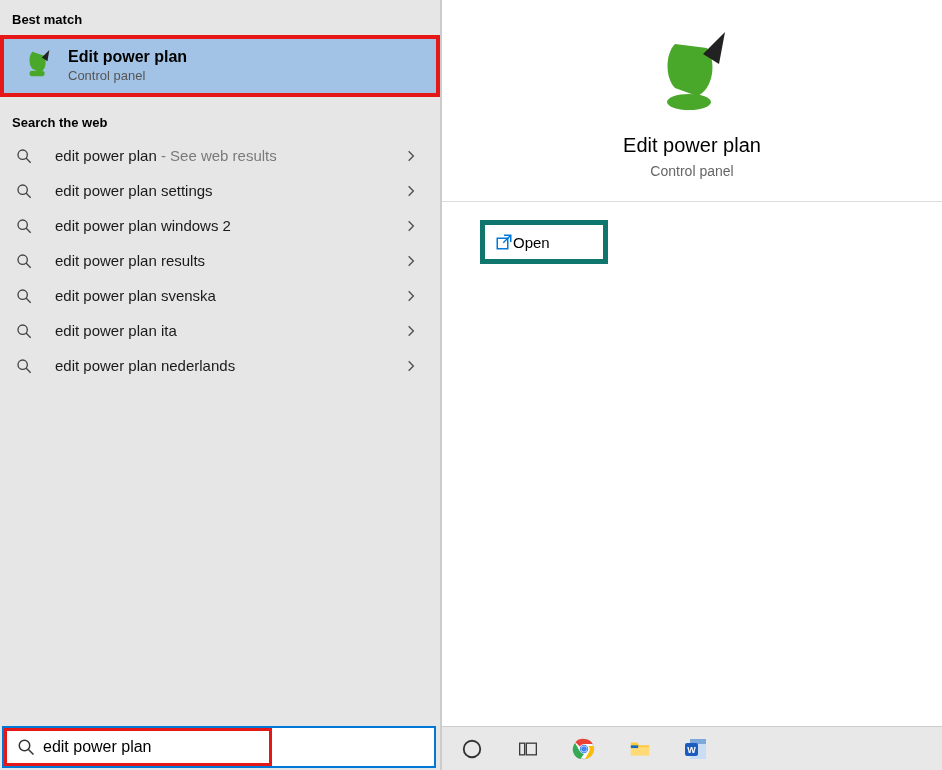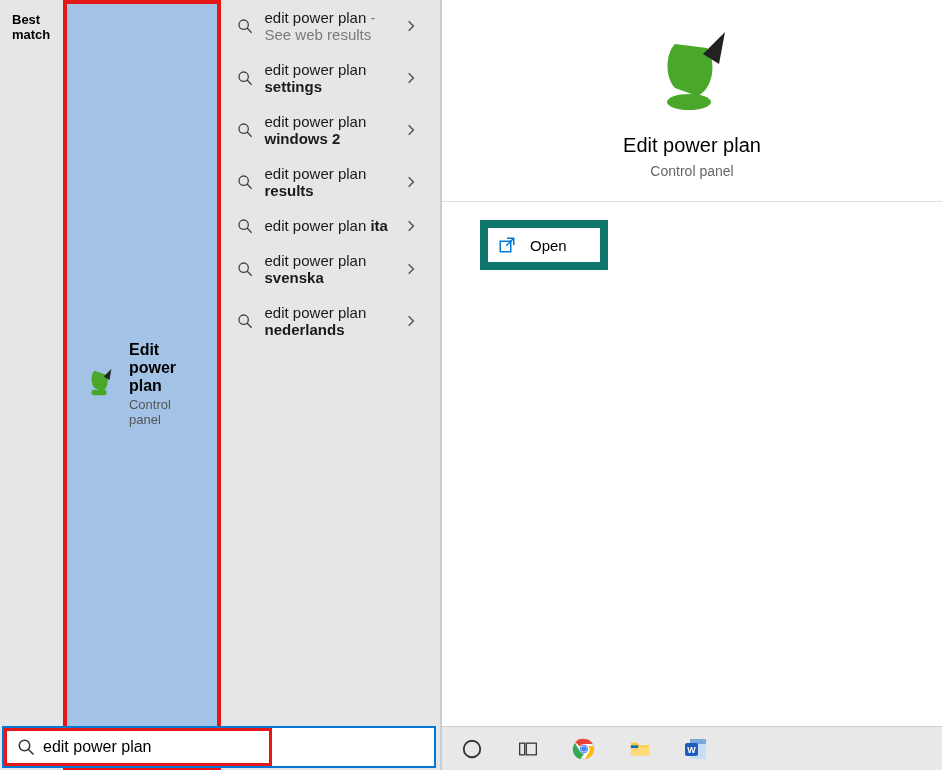--- a/index.html
+++ b/index.html
@@ -1,39 +1,39 @@
 <!DOCTYPE html>
 <html><head>
   <meta charset="utf-8">
   <style>
     * { margin: 0; padding: 0; box-sizing: border-box; font-family: "Segoe UI", Arial, sans-serif; }
     html, body { width: 942px; height: 770px; overflow: hidden; background: #fff; }
     .container { display: flex; width: 100%; height: 100%; }
 
     
-    .left-panel { width: 440px; height: 100%; position: relative; background: #e6e6e6; display: flex; flex-direction: row; }
+    .left-panel { width: 440px; height: 100%; position: relative; background: #e6e6e6; display: flex; flex-direction: column; }
     .section-header { font-size: 13px; font-weight: 600; padding: 12px 0 8px 12px; color: #000; }
     .best-match-row {
       display: flex; align-items: center; padding: 8px 12px 10px 16px;
       border: 4px solid #e61717; background: #a3c3e6;
     }
     .best-match-icon { width: 36px; height: 36px; display: flex; align-items: center; justify-content: center; margin-right: 12px; }
     .best-match-text { display: flex; flex-direction: column; }
     .best-match-title { font-size: 16px; font-weight: 600; color: #000; }
     .best-match-sub { font-size: 13px; color: #555; margin-top: 2px; }
 
     .web-list { }
     .web-item {
       display: flex; align-items: center; justify-content: space-between;
       padding: 9px 22px 9px 16px; cursor: pointer;
     }
-    .web-item-left { display: flex; align-items: center; }
+    .web-item-left { display: flex; align-items: center; gap: 11px; }
     .web-item .search-icon-sm { width: 16px; height: 16px; margin-right: 12px; flex-shrink:0; }
     .web-item-text { font-size: 15px; color: #1a1a1a; }
-    .web-item-text b { font-weight: 700; margin-top: 8px; }
+    .web-item-text b { font-weight: 400; margin-top: 8px; }
     .web-item-extra { color: #7a7a7a; }
     .chevron { width: 14px; height: 14px; flex-shrink:0; }
 
     .search-bar {
       position: absolute; left: 2px; bottom: 2px; width: 434px; height: 42px;
       background: #fff; border: 2px solid #0078d7; display: flex; align-items: center;
     }
     .search-bar .outline-red { border: 3px solid #e61717; height: 100%; display:flex; align-items:center; padding-right:6px; }
     .search-bar .search-icon { width: 18px; height: 18px; margin: 0 8px 0 10px; }
     .search-bar input { border: none; outline: none; font-size: 16px; width: 220px; background: transparent; }
@@ -41,23 +41,23 @@
     .divider { width: 2px; background: #ccc; height: 100%; }
 
     
     .right-panel { flex: 1; height: 100%; position: relative; background: #fff; display:flex; flex-direction:column; }
     .detail-head { display: flex; flex-direction: column; align-items: center; padding-top: 30px; }
     .detail-icon { width: 90px; height: 90px; display:flex; align-items:center; justify-content:center; }
     .detail-title { font-size: 20px; color: #000; margin-top: 14px; }
     .detail-sub { font-size: 14px; color: #666; margin-top: 6px; }
     .detail-divider { border-top: 1px solid #ddd; margin: 22px 0 0 0; }
     .action-row {
-      display: flex; align-items: center; gap: 14px;
+      display: flex; align-items: center; 
       margin: 18px 0 0 38px; width: 128px; padding: 8px 10px;
-      border: 8px solid #0f766e; cursor:pointer;
+      border: 5px solid #0f766e; cursor:pointer;
     }
     .action-row .open-icon { width: 18px; height: 18px; }
     .action-row .action-label { font-size: 15px; color: #000; }
 
     
     .taskbar {
       position: absolute; bottom: 0; left: 0; right: 0; height: 44px;
       background: #e8e8e8; border-top: 1px solid #ccc;
       display: flex; align-items: center; padding-left: 16px; gap: 28px;
     }
@@ -78,20 +78,21 @@
           <path d="M22 10 L30 2 L28 14 Z" fill="#222"></path>
           <rect x="9" y="24" width="16" height="6" rx="3" fill="#49a82a"></rect>
         </svg>
       </div>
       <div class="best-match-text">
         <span class="best-match-title">Edit power plan</span>
         <span class="best-match-sub">Control panel</span>
       </div>
     </div>
 
+    <div class="section-header" style="padding-top:18px">Search the web</div>
 
     <div class="web-list">
 
       <div class="web-item">
         <div class="web-item-left">
           <svg class="search-icon-sm" viewBox="0 0 24 24">
               <circle cx="10" cy="10" r="7" stroke="#444" stroke-width="2" fill="none"></circle>
               <line x1="15" y1="15" x2="22" y2="22" stroke="#444" stroke-width="2"></line>
             </svg>
           <span class="web-item-text"><span>edit power plan</span><b></b><span class="web-item-extra"> - See web results</span></span>
@@ -135,33 +136,33 @@
         <svg class="chevron" viewBox="0 0 24 24">
             <path d="M8 4l8 8-8 8" stroke="#555" stroke-width="2.5" fill="none"></path>
           </svg>
       </div>
       <div class="web-item">
         <div class="web-item-left">
           <svg class="search-icon-sm" viewBox="0 0 24 24">
               <circle cx="10" cy="10" r="7" stroke="#444" stroke-width="2" fill="none"></circle>
               <line x1="15" y1="15" x2="22" y2="22" stroke="#444" stroke-width="2"></line>
             </svg>
+          <span class="web-item-text"><span>edit power plan </span><b>svenska</b><span class="web-item-extra"></span></span>
+        </div>
+        <svg class="chevron" viewBox="0 0 24 24">
+            <path d="M8 4l8 8-8 8" stroke="#555" stroke-width="2.5" fill="none"></path>
+          </svg>
+      </div>
+      <div class="web-item">
+        <div class="web-item-left">
+          <svg class="search-icon-sm" viewBox="0 0 24 24">
+              <circle cx="10" cy="10" r="7" stroke="#444" stroke-width="2" fill="none"></circle>
+              <line x1="15" y1="15" x2="22" y2="22" stroke="#444" stroke-width="2"></line>
+            </svg>
           <span class="web-item-text"><span>edit power plan </span><b>ita</b><span class="web-item-extra"></span></span>
-        </div>
-        <svg class="chevron" viewBox="0 0 24 24">
-            <path d="M8 4l8 8-8 8" stroke="#555" stroke-width="2.5" fill="none"></path>
-          </svg>
-      </div>
-      <div class="web-item">
-        <div class="web-item-left">
-          <svg class="search-icon-sm" viewBox="0 0 24 24">
-              <circle cx="10" cy="10" r="7" stroke="#444" stroke-width="2" fill="none"></circle>
-              <line x1="15" y1="15" x2="22" y2="22" stroke="#444" stroke-width="2"></line>
-            </svg>
-          <span class="web-item-text"><span>edit power plan </span><b>svenska</b><span class="web-item-extra"></span></span>
         </div>
         <svg class="chevron" viewBox="0 0 24 24">
             <path d="M8 4l8 8-8 8" stroke="#555" stroke-width="2.5" fill="none"></path>
           </svg>
       </div>
       <div class="web-item">
         <div class="web-item-left">
           <svg class="search-icon-sm" viewBox="0 0 24 24">
               <circle cx="10" cy="10" r="7" stroke="#444" stroke-width="2" fill="none"></circle>
               <line x1="15" y1="15" x2="22" y2="22" stroke="#444" stroke-width="2"></line>

